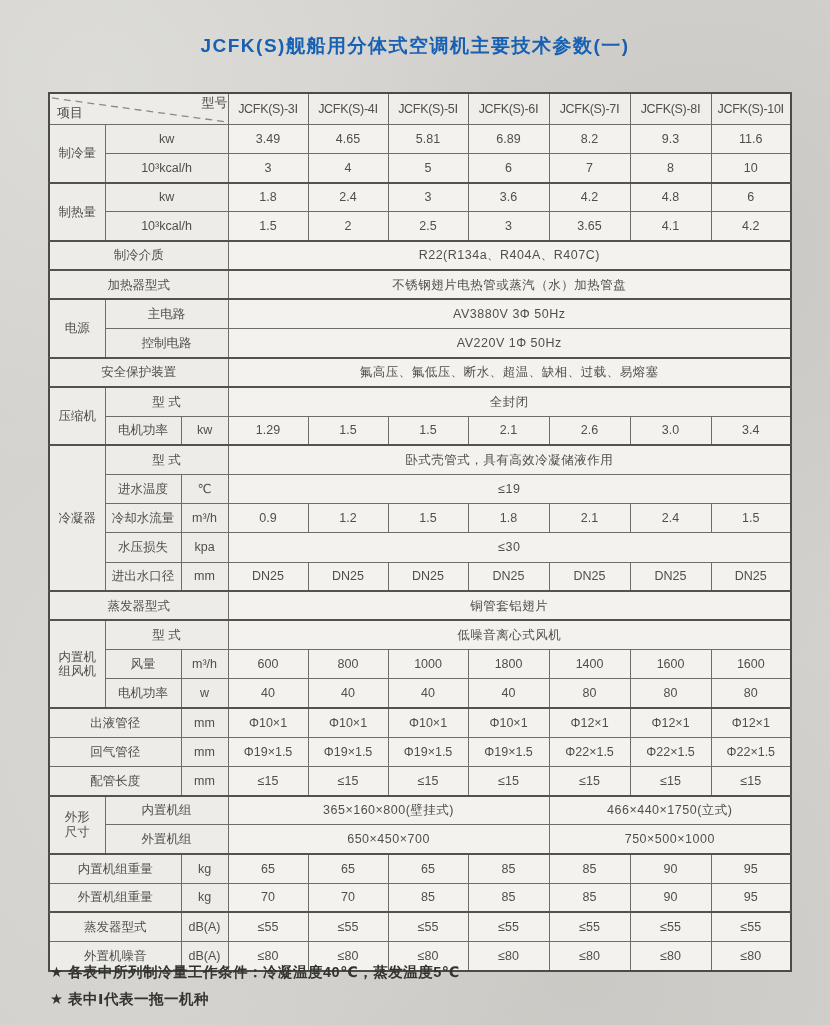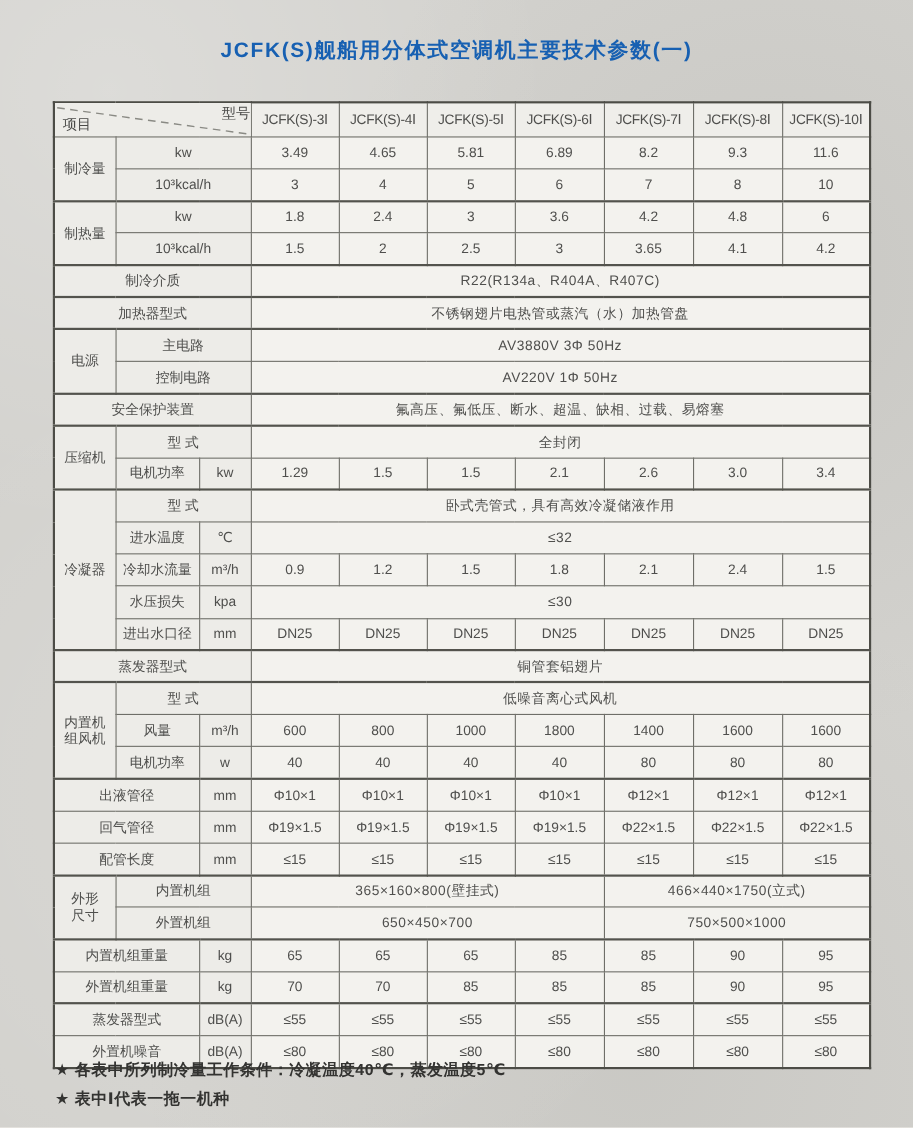--- a/index.html
+++ b/index.html
@@ -172,21 +172,21 @@
       </tr>
 
   <tr class="sec">
     <td rowspan="5" class="grp">冷凝器</td>
     <td colspan="2" class="lbl">型  式</td>
     <td colspan="7" class="span-val">卧式壳管式，具有高效冷凝储液作用</td>
   </tr>
   <tr>
     <td class="lbl">进水温度</td>
     <td class="unit">℃</td>
-    <td colspan="7" class="span-val">≤32</td>
+    <td colspan="7" class="span-val">≤19</td>
   </tr>
   <tr>
     <td class="lbl">冷却水流量</td>
     <td class="unit">m³/h</td>
   <td class="val">0.9</td>
         <td class="val">1.2</td>
         <td class="val">1.5</td>
         <td class="val">1.8</td>
         <td class="val">2.1</td>
         <td class="val">2.4</td>

